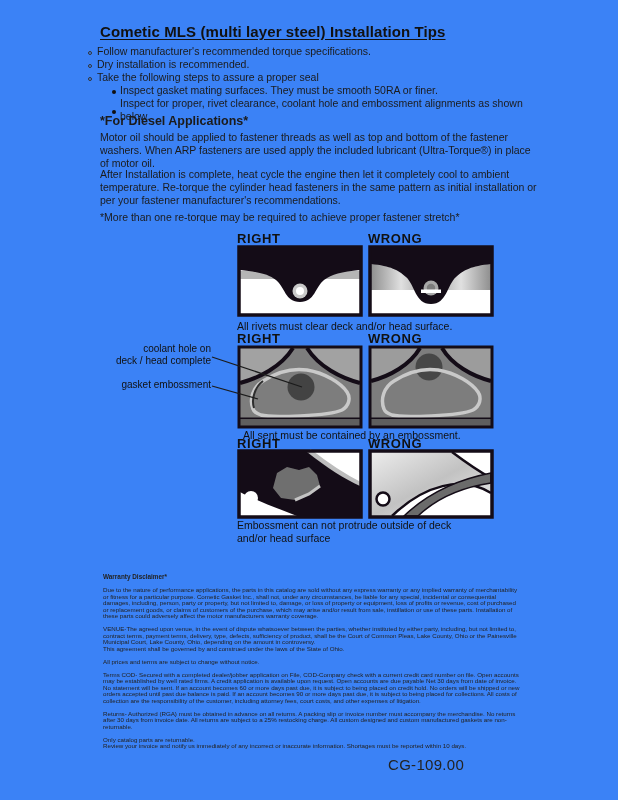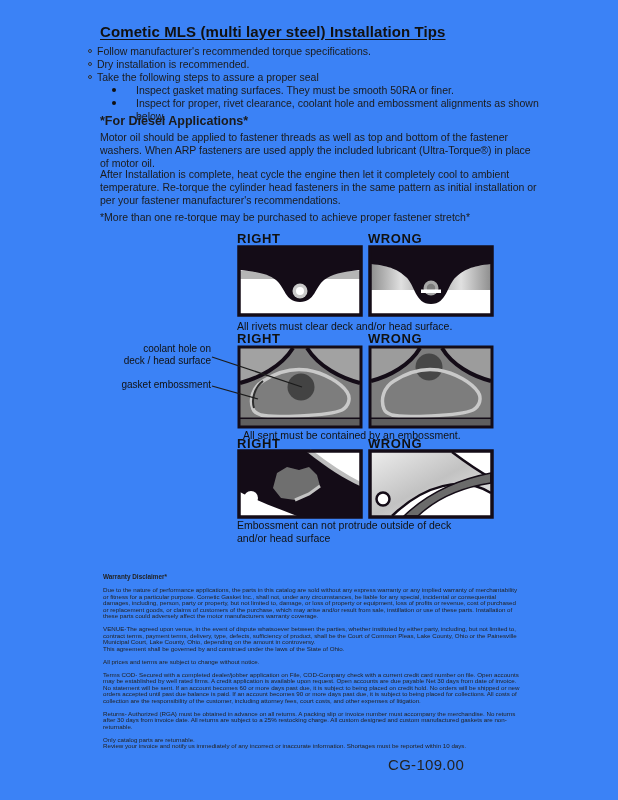--- a/index.html
+++ b/index.html
@@ -7,22 +7,22 @@
   .page {
     position:relative; width:618px; height:800px; background:#3b82f6;
     font-family:Liberation Sans, sans-serif; color:#1b1b1b; overflow:hidden;
   }
   .abs { position:absolute; }
   .title {
     left:100px; top:23px; font-size:15px; font-weight:bold; color:#111;
     text-decoration:underline; text-underline-offset:2px; letter-spacing:0.1px;
   }
   .tips { left:88px; top:45px; width:460px; font-size:10.5px; line-height:12.5px; }
-  .tip-row { display:flex; align-items:flex-start; margin-bottom:0.5px; }
-  .tip-row.sub { padding-left:24px;gap:16px; }
+  .tip-row { display:flex; align-items:center; margin-bottom:0.5px; }
+  .tip-row.sub { padding-left:24px; }
   .dot-open {
     width:4px; height:4px; border:1px solid #333; border-radius:50%;
     margin:4px 5px 0 0; flex:0 0 auto;
   }
   .dot-fill {
     width:4px; height:4px; background:#111; border-radius:50%;
     margin:4px 4px 0 0; flex:0 0 auto;
   }
   .diesel-h { left:100px; top:114px; font-size:12.5px; font-weight:bold;text-align:center; }
   .para { left:100px; width:440px; font-size:10.5px; line-height:13px; white-space:pre-line; }
@@ -68,21 +68,21 @@
     </div>
     <div class="tip-row sub">
       <span class="dot-fill"></span>
       <span>Inspect for proper, rivet clearance, coolant hole and embossment alignments as shown below.</span>
     </div>
   </div>
 
   <div class="abs diesel-h">*For Diesel Applications*</div>
   <div class="abs para" style="top:168px;">After Installation is complete, heat cycle the engine then let it completely cool to ambient temperature. Re-torque the cylinder head fasteners in the same pattern as initial installation or per your fastener manufacturer's recommendations.</div>
   <div class="abs para" style="top:131px;">Motor oil should be applied to fastener threads as well as top and bottom of the fastener washers. When ARP fasteners are used apply the included lubricant (Ultra-Torque®) in place of motor oil.</div>
-  <div class="abs para" style="top:211px;">*More than one re-torque may be purchased to achieve proper fastener stretch*</div>
+  <div class="abs para" style="top:211px;">*More than one re-torque may be required to achieve proper fastener stretch*</div>
 
   <div class="abs fig-hdr" style="left:237px; top:231px;">RIGHT</div>
   <div class="abs fig-hdr" style="left:368px; top:231px;">WRONG</div>
 
   <div class="abs fig-box" style="left:237px; top:245px;">
     <svg width="126" height="72" viewBox="0 0 126 72">
       <rect x="2" y="2" width="122" height="68" fill="#ffffff"></rect>
       <rect x="3" y="26" width="120" height="8" fill="#b5b5b5"></rect>
       <path d="M3,3 H123 V25 C104,27 95,29 87,35 C78,42 78,57 63,57 C48,57 48,42 39,35 C31,29 22,27 3,25 Z" fill="#140c17"></path>
       <circle cx="63" cy="46" r="7.5" fill="#c9c9c9"></circle>
@@ -108,21 +108,21 @@
       <circle cx="63" cy="43" r="7.5" fill="#a8a8a8"></circle>
       <circle cx="63" cy="43" r="4.2" fill="#7c7c7c"></circle>
       <rect x="53" y="44.5" width="20" height="3.5" fill="#ffffff"></rect>
       <rect x="2" y="2" width="122" height="68" fill="none" stroke="#140c17" stroke-width="3.5"></rect>
     </svg>
   </div>
 
   <div class="abs caption" style="left:237px; top:320px;">All rivets must clear deck and/or head surface.</div>
 
   <div class="abs fig2-label" style="top:343px;">coolant hole on
-deck / head surface</div>
+deck / head complete</div>
   <div class="abs fig2-label" style="top:379px;">gasket embossment</div>
 
   <div class="abs fig-hdr" style="left:237px; top:331px;">RIGHT</div>
   <div class="abs fig-hdr" style="left:368px; top:331px;">WRONG</div>
 
   <div class="abs fig-box" style="left:237px; top:345px;">
     <svg width="126" height="84" viewBox="0 0 126 84">
       <rect x="2" y="2" width="122" height="80" fill="#7d7d7d"></rect>
       <path d="M3,3 H56 C44,22 22,33 3,38 Z" fill="#a2a2a2"></path>
       <path d="M123,3 H70 C82,22 104,33 123,38 Z" fill="#a2a2a2"></path>

